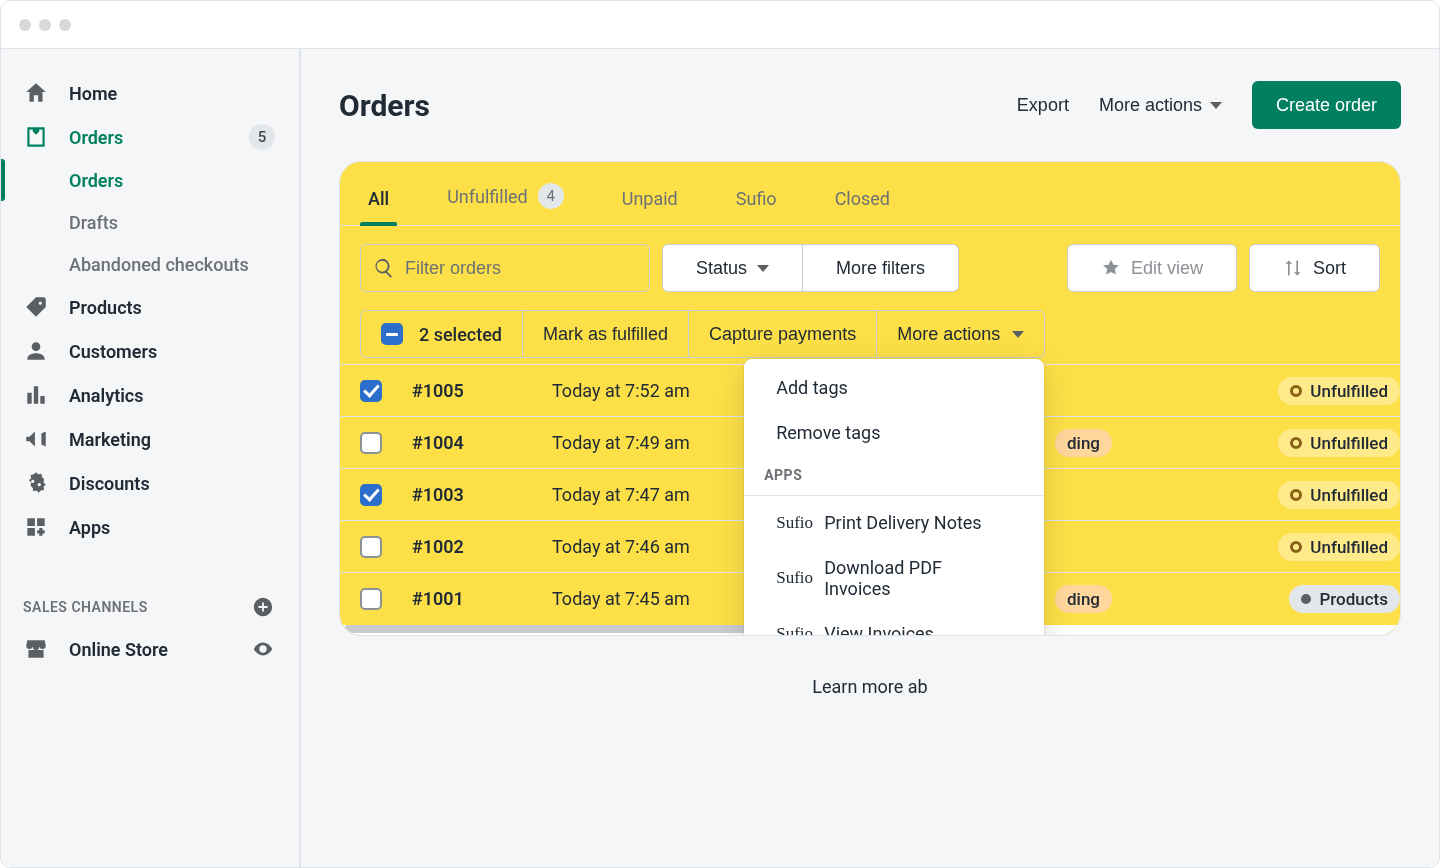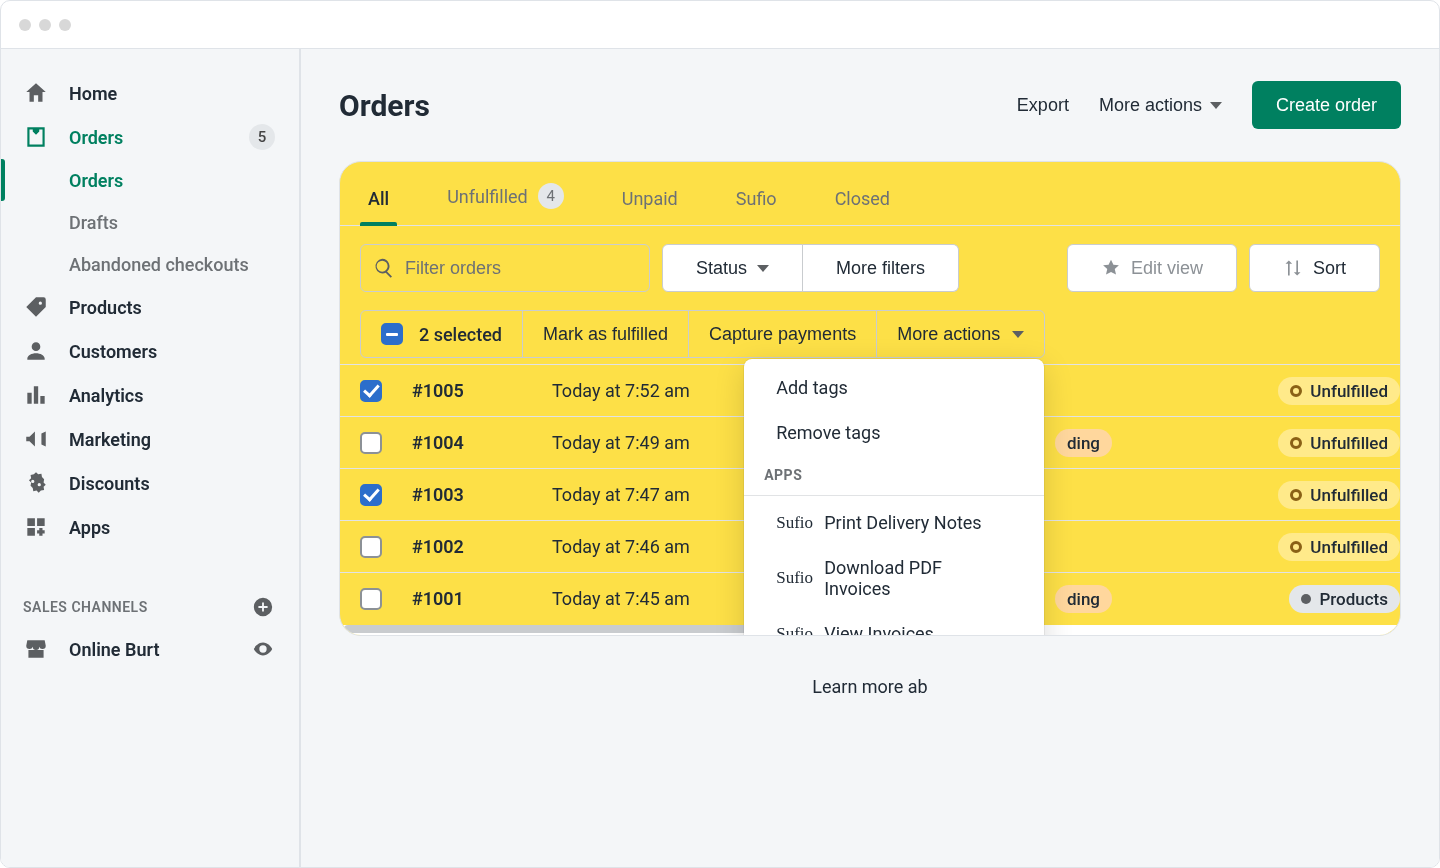--- a/index.html
+++ b/index.html
@@ -451,21 +451,21 @@
             </svg>
         </span>
       </div>
 
       <div class="nav-item">
         <span class="nav-icon">
           <svg viewBox="0 0 24 24">
               <path d="M4 4h16l1 5a3 3 0 01-3 3 3 3 0 01-3-2 3 3 0 01-6 0 3 3 0 01-3 2 3 3 0 01-3-3zm1 9h14v7H5z"></path>
             </svg>
         </span>
-        <span>Online Burt</span>
+        <span>Online Store</span>
         <span class="eye-btn">
           <svg viewBox="0 0 24 24">
               <path d="M12 5c5 0 9 4.5 10 7-1 2.5-5 7-10 7S3 14.5 2 12c1-2.5 5-7 10-7zm0 3a4 4 0 100 8 4 4 0 000-8z"></path>
             </svg>
         </span>
       </div>
     </aside>
 
     <main class="main">
 

